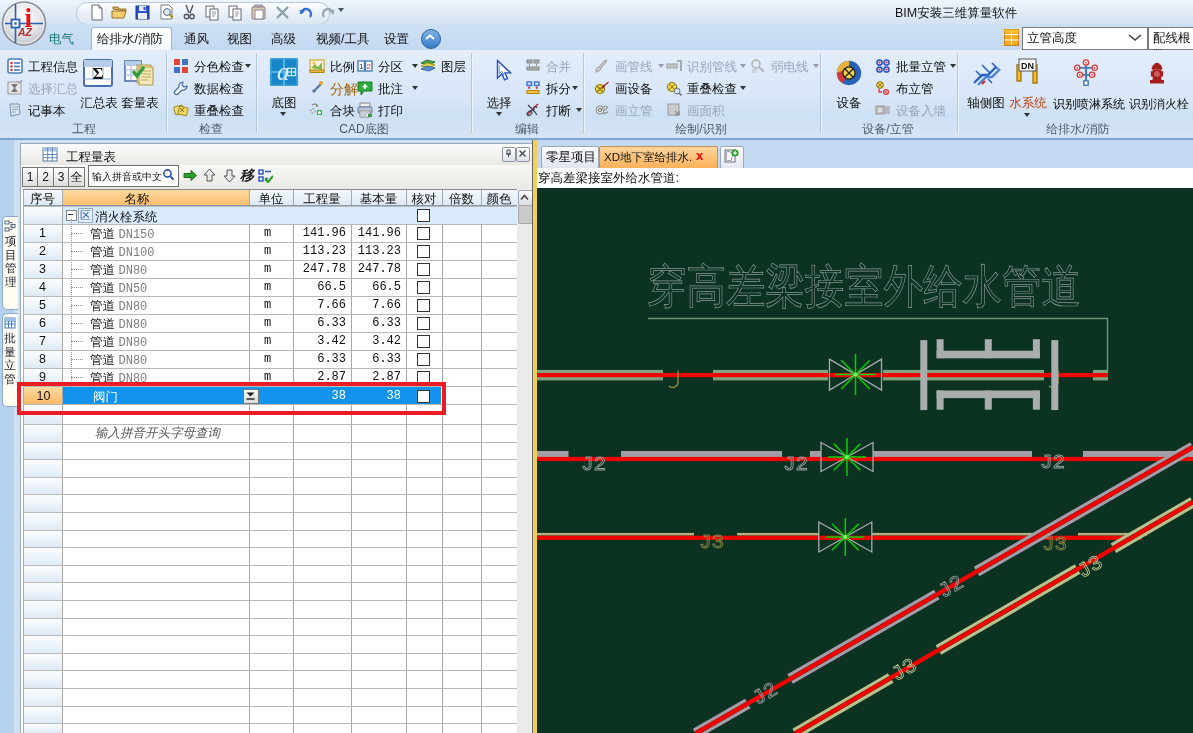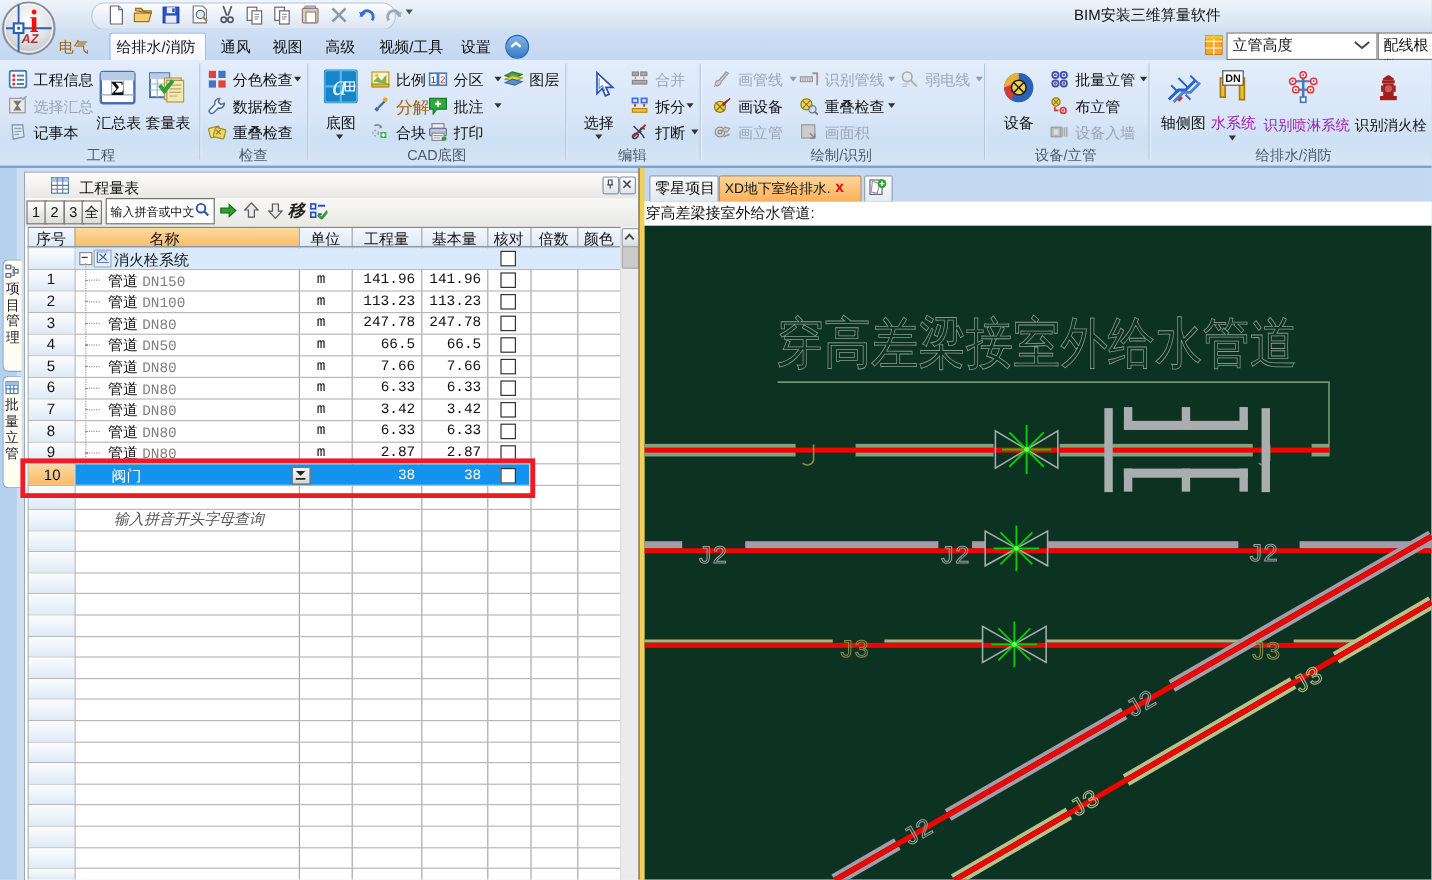--- a/index.html
+++ b/index.html
@@ -51,21 +51,21 @@
     <path d="M13 13a5 5 0 1 0-9 -3" fill="none" stroke="#3a6fd0" stroke-width="2.4"></path>
     <path d="M2 6l2.5 4L8 7z" fill="#3a6fd0"></path>
   </svg>
 <svg class="abs" style="left:319.99999999999994px;top:4px" width="17" height="17" viewBox="0 0 17 17">
     <path d="M4 13a5 5 0 1 1 9-3" fill="none" stroke="#9aa8b8" stroke-width="2.4"></path>
     <path d="M15 6l-2.5 4L9 7z" fill="#9aa8b8"></path>
   </svg>
 <div class="abs" style="left:338px;top:8px;width:0;height:0;border:3.5px solid transparent;border-top:4.5px solid #456"></div>
 <div class="abs" style="left:895px;top:5px;width:200px;height:15px;font-size:12.5px;color:#111;">BIM安装三维算量软件</div>
 <div class="abs" style="left:0;top:24px;width:1193px;height:26px;background:linear-gradient(#cfe0f5,#c3d8f1)"></div>
-<div class="abs" style="left:49px;top:31px;width:39px;height:16px;white-space:nowrap;font-size:12.5px;color:#a16207">电气</div>
+<div class="abs" style="left:49px;top:31px;width:39px;height:16px;white-space:nowrap;font-size:12.5px;color:#0f766e">电气</div>
 <div class="abs" style="left:184px;top:31px;width:40px;height:16px;white-space:nowrap;font-size:12.5px;color:#111">通风</div>
 <div class="abs" style="left:227px;top:31px;width:40px;height:16px;white-space:nowrap;font-size:12.5px;color:#111">视图</div>
 <div class="abs" style="left:271px;top:31px;width:40px;height:16px;white-space:nowrap;font-size:12.5px;color:#111">高级</div>
 <div class="abs" style="left:316px;top:31px;width:76px;height:16px;white-space:nowrap;font-size:12.5px;color:#111">视频/工具</div>
 <div class="abs" style="left:384px;top:31px;width:38px;height:16px;white-space:nowrap;font-size:12.5px;color:#111">设置</div>
 <div class="abs" style="left:91px;top:27px;width:79px;height:23px;background:linear-gradient(#fff,#f2f7fd);border:1px solid #9ab5d5;border-bottom:none;border-radius:3px 3px 0 0"></div>
 <div class="abs" style="left:97px;top:31px;width:70px;height:16px;font-size:12.5px;color:#111">给排水/消防</div>
 <div class="abs" style="left:421px;top:29px;width:18px;height:18px;border-radius:50%;background:linear-gradient(#7eb3e8,#3a7bc8);border:1px solid #2a62a8"></div>
 <svg class="abs" style="left:424px;top:32px" width="12" height="12" viewBox="0 0 12 12">
     <path d="M2 7l4-3.4L10 7" fill="none" stroke="#fff" stroke-width="2"></path>
@@ -336,42 +336,42 @@
     <path d="M8 28l8-8h6l8-8" stroke="#4a82d8" stroke-width="2.4" fill="none"></path>
     <path d="M6 14l6 6M12 8l8 8M22 6l6 6M18 22l4 4" stroke="#2a62c8" stroke-width="1.6"></path>
     <path d="M12 27l3-3" stroke="#d22" stroke-width="2"></path>
   </svg>
 <div class="abs" style="left:965px;top:95px;width:42px;text-align:center;font-size:12.5px;color:#111">轴侧图</div>
 <svg class="abs" style="left:1011px;top:57px" width="32" height="32" viewBox="0 0 32 32">
     <path d="M6 8v16h4V12h12v14h4V8z" fill="#f2c028" stroke="#a87a10" stroke-width="1.4"></path>
     <rect x="8" y="2" width="17" height="12" fill="#fff" stroke="#555"></rect>
     <text x="16.5" y="11.5" font-size="9" font-weight="bold" fill="#111" text-anchor="middle">DN</text>
   </svg>
-<div class="abs" style="left:1007px;top:95px;width:42px;text-align:center;font-size:12.5px;color:#a21caf">水系统</div>
+<div class="abs" style="left:1007px;top:95px;width:42px;text-align:center;font-size:12.5px;color:#c2410c">水系统</div>
 <div class="abs" style="left:1024px;top:113px;width:0;height:0;border:3.2px solid transparent;border-top:4px solid #333"></div>
 <svg class="abs" style="left:1072px;top:57px" width="28" height="32" viewBox="0 0 32 32">
     <path d="M16 4v22" stroke="#4a7ab8" stroke-width="2.4"></path>
     <path d="M6 10h20M9 18h14M16 26h0" stroke="#4a7ab8" stroke-width="2"></path>
     <g fill="#fff" stroke="#d33" stroke-width="1.4">
       <circle cx="6" cy="10" r="3"></circle>
       <circle cx="26" cy="10" r="3"></circle>
       <circle cx="9" cy="18" r="3"></circle>
       <circle cx="23" cy="18" r="3"></circle>
       <circle cx="16" cy="4" r="3"></circle>
     </g>
     <g fill="#d33">
       <circle cx="6" cy="10" r="1"></circle>
       <circle cx="26" cy="10" r="1"></circle>
       <circle cx="9" cy="18" r="1"></circle>
       <circle cx="23" cy="18" r="1"></circle>
       <circle cx="16" cy="4" r="1"></circle>
     </g>
     <rect x="13.5" y="25" width="5" height="5" fill="#fff" stroke="#4a7ab8" stroke-width="1.6"></rect>
   </svg>
-<div class="abs" style="left:1049px;top:96px;width:80px;white-space:nowrap;text-align:center;font-size:12px;color:#a21caf">识别喷淋系统</div>
+<div class="abs" style="left:1049px;top:96px;width:80px;white-space:nowrap;text-align:center;font-size:12px;color:#000000">识别喷淋系统</div>
 <svg class="abs" style="left:1143px;top:57px" width="28" height="32" viewBox="0 0 32 32">
     <path d="M13 6a3.5 3.5 0 0 1 6 0l2 1v2H11V7z" fill="#a51d1d"></path>
     <rect x="10" y="9" width="12" height="3" fill="#a51d1d"></rect>
     <path d="M11 12h10v14H11z" fill="#a51d1d"></path>
     <rect x="8" y="24" width="16" height="4" fill="#a51d1d"></rect>
     <circle cx="16" cy="17" r="3.4" fill="#c85a5a"></circle>
     <rect x="9" y="14" width="2.4" height="6" fill="#a51d1d"></rect>
     <rect x="20.6" y="14" width="2.4" height="6" fill="#a51d1d"></rect>
   </svg>
 <div class="abs" style="left:1127px;top:96px;width:64px;white-space:nowrap;text-align:center;font-size:12px;color:#111">识别消火栓</div>

